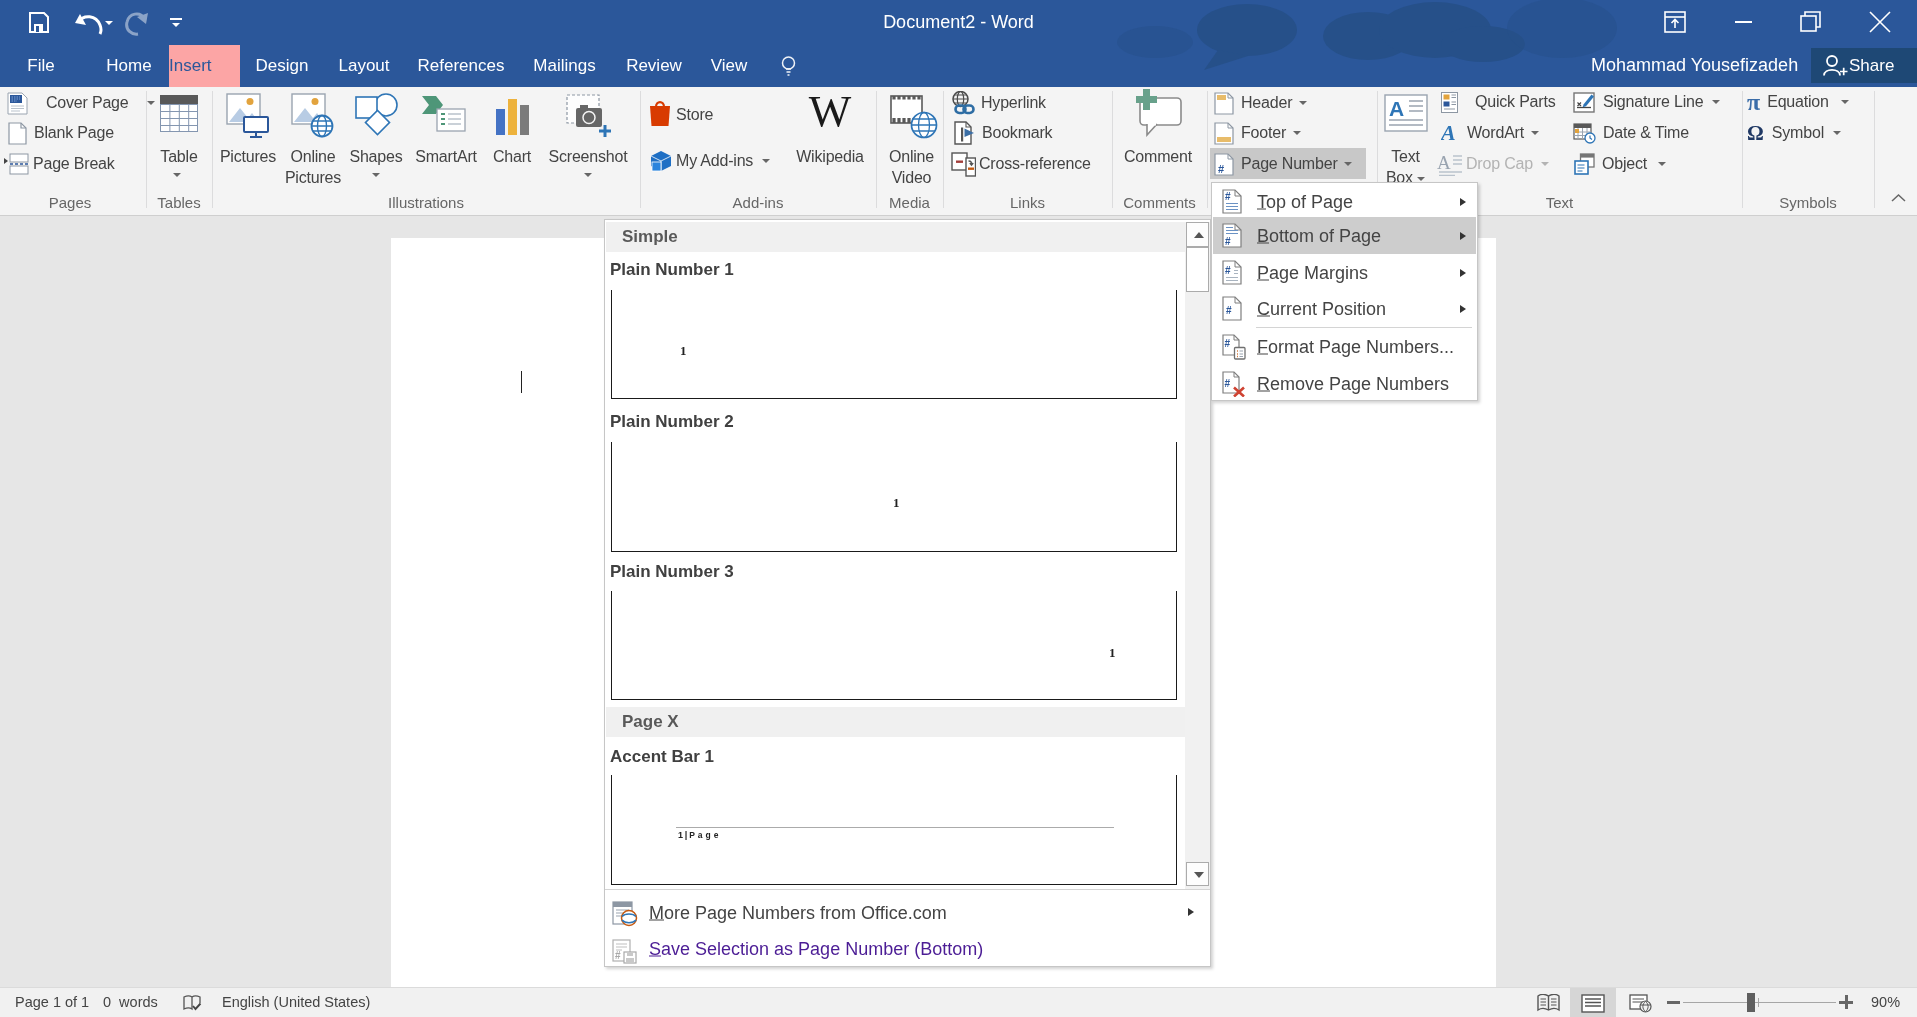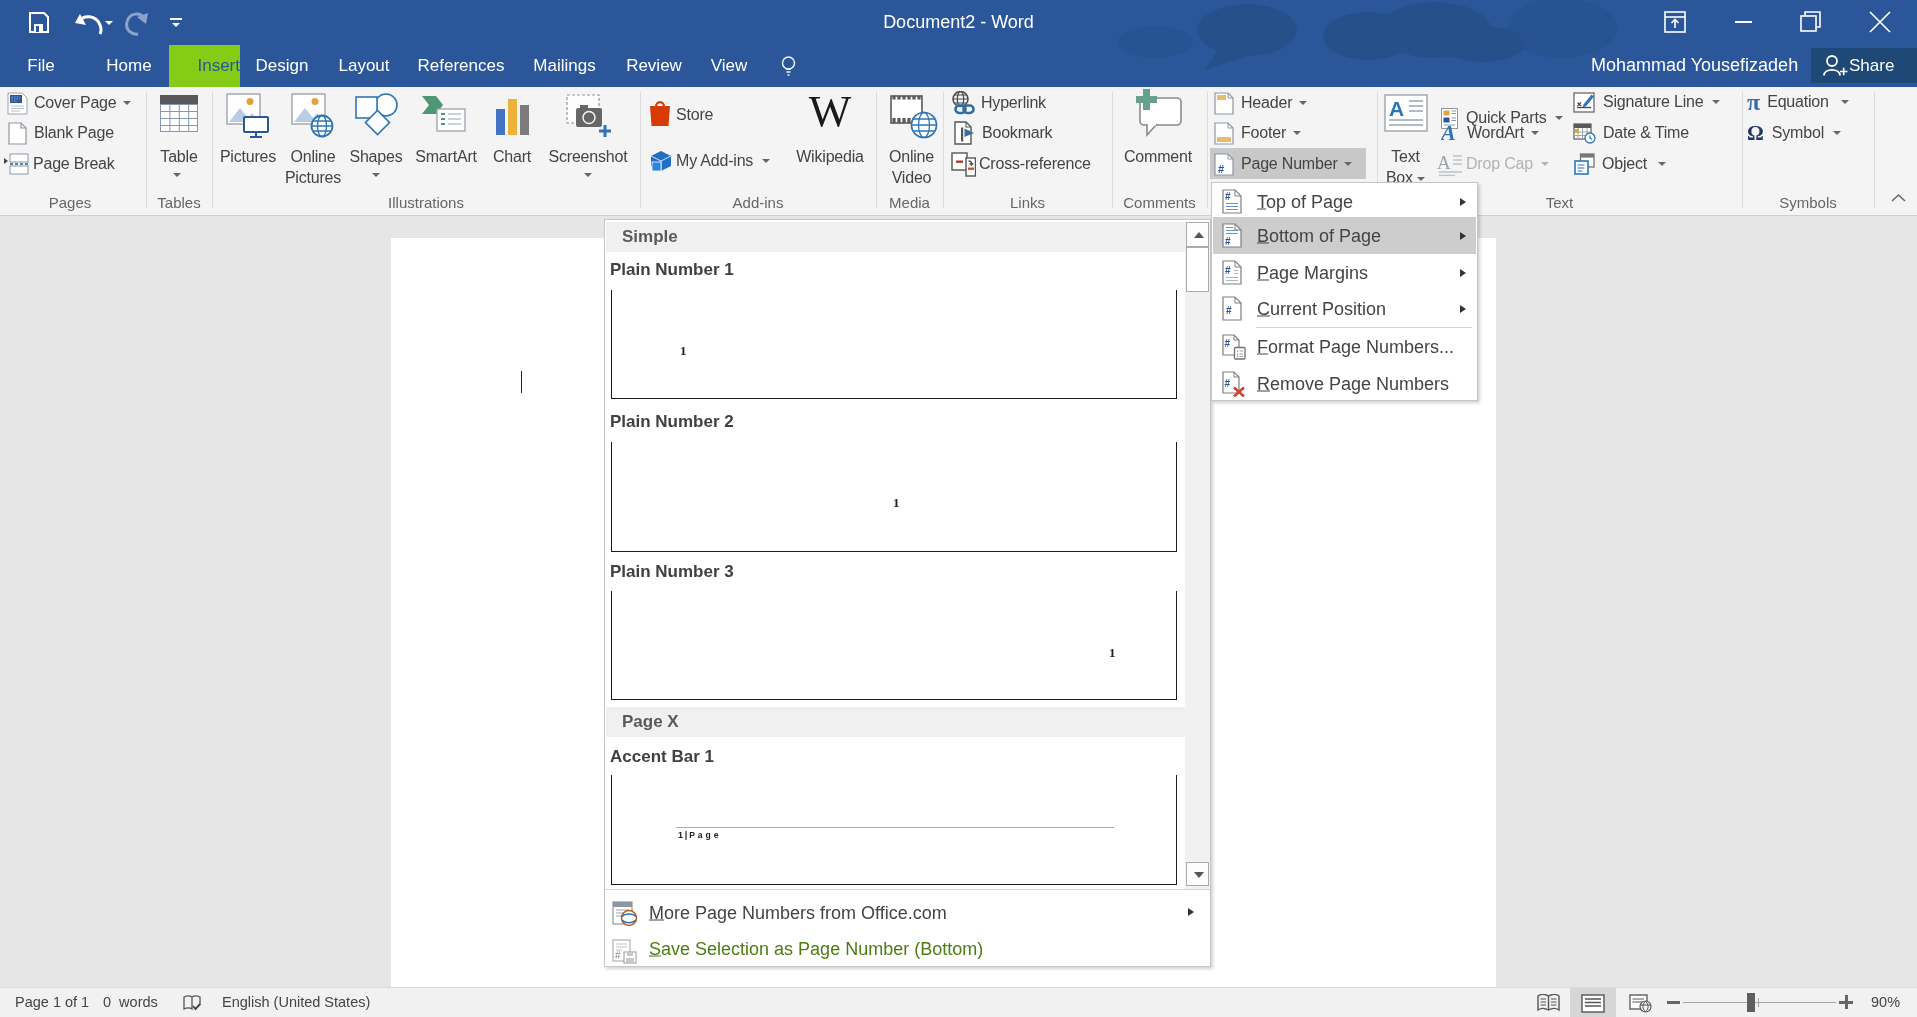--- a/index.html
+++ b/index.html
@@ -6,21 +6,21 @@
 html,body { width:1917px; height:1017px; overflow:hidden; }
 body { font-family:"Liberation Sans", sans-serif; }
 .abs { position:absolute; }
 #app { position:relative; width:1917px; height:1017px; background:#e6e6e6; }
 
 #titlebar { left:0; top:0; width:1917px; height:44px; background:#2b579a; overflow:hidden; }
 #title { left:0; right:0; top:0; height:44px; line-height:44px; text-align:center; color:#fff; font-size:18px; }
 
 #tabrow { left:0; top:44px; width:1917px; height:43px; background:#2b579a; }
 .tab { position:absolute; top:0; height:43px; line-height:43px; color:#fff; font-size:17px; text-align:center; }
-#tab-active { position:absolute; top:1px; height:42px; background:#84cc16; color:#2b579a; line-height:42px; font-size:17px; text-align:right; }
+#tab-active { position:absolute; top:1px; height:42px; background:#fca5a5; color:#2b579a; line-height:42px; font-size:17px; text-align:left; }
 
 #ribbon { left:0; top:87px; width:1917px; height:129px; background:#f4f4f4; border-bottom:1px solid #cfcfcf; }
 .gsep { position:absolute; top:4px; width:1px; height:117px; background:#dcdcdd; }
 .glabel { position:absolute; top:108px; height:16px; line-height:16px; font-size:15px; color:#666; text-align:center; white-space:nowrap; }
 .rtext { font-size:16px; color:#444; white-space:nowrap; letter-spacing:-0.2px; }
 .row { position:absolute; height:30px; display:flex; align-items:center; }
 .bigl { position:absolute; font-size:16px; line-height:21px; color:#444; text-align:center; white-space:nowrap; letter-spacing:-0.2px; }
 .car { display:inline-block; width:0; height:0; border-left:4px solid transparent; border-right:4px solid transparent; border-top:4px solid #666; vertical-align:middle; }
 .dis { color:#b3b3b3 !important; }
 
@@ -188,21 +188,21 @@
   <div class="glabel" style="left:876px;width:67px;">Media</div>
   <div class="glabel" style="left:943px;width:169px;">Links</div>
   <div class="glabel" style="left:1112px;width:95px;">Comments</div>
   <div class="glabel" style="left:1377px;width:365px;">Text</div>
   <div class="glabel" style="left:1742px;width:132px;">Symbols</div>
 
   <svg class="abs" style="left:1890px;top:106px" width="17" height="10" viewBox="0 0 17 10">
         <path d="M2 8 L8.5 2 L15 8" fill="none" stroke="#666" stroke-width="1.5"></path>
       </svg>
 
-  <div class="row" style="left:7px;top:1px;">
+  <div class="row" style="left:7px;top:1px;gap:12px;">
     <svg width="21" height="23" viewBox="0 0 21 23">
           <path d="M1 1 H15 L20 6 V22 H1 Z" fill="#fff" stroke="#9aa4b0" stroke-width="1"></path>
           <rect x="3" y="3" width="12" height="8" fill="#2b579a"></rect>
           <path d="M4.5 5 H13 M4.5 7 H13 M4.5 9 H10" stroke="#7da2d8" stroke-width="1" stroke-dasharray="1.5 1"></path>
           <path d="M4 14 H17 M4 16.5 H17 M4 19 H13" stroke="#b9c2cc" stroke-width="1"></path>
         </svg>
     <span class="rtext" style="margin-left:6px">Cover Page</span>
         <span class="car" style="margin-left:6px"></span>
   </div>
   <div class="row" style="left:8px;top:31px;">
@@ -375,21 +375,21 @@
     <span class="rtext" style="margin-left:7px">Page Number</span>
         <span class="car" style="margin-left:6px"></span>
   </div>
 
   <svg class="abs" style="left:1384px;top:7px" width="44" height="38" viewBox="0 0 44 38">
         <rect x="1" y="1" width="42" height="36" fill="#fff" stroke="#9aa4b0" stroke-width="1.4"></rect>
         <text x="5" y="22" font-size="21" font-weight="bold" fill="#2e75b6" font-family="Liberation Sans">A</text>
         <path d="M25 7 H39 M25 12 H39 M25 17 H39 M5 26 H39 M5 31 H39" stroke="#9aa4b0" stroke-width="1.4"></path>
       </svg>
   <div class="bigl" style="left:1384px;width:43px;top:59px;">Text<br>Box&nbsp;<span class="car" style="margin-left:0"></span></div>
-  <div class="row" style="left:1441px;top:16px;">
+  <div class="row" style="left:1441px;top:0px;gap:9px;">
     <svg width="17" height="21" viewBox="0 0 17 21">
           <rect x="0.5" y="0.5" width="16" height="20" fill="#fff" stroke="#8d97a3"></rect>
           <rect x="2.5" y="2.5" width="6" height="5" fill="#e2a33d"></rect>
           <rect x="2.5" y="9.5" width="6" height="5" fill="#2b579a"></rect>
           <path d="M10.5 3 H15 M10.5 5.5 H15 M10.5 10 H15 M10.5 12.5 H15 M3 17 H14" stroke="#8d97a3" stroke-width="1"></path>
         </svg>
     <span class="rtext" style="margin-left:8px">Quick Parts</span>
         <span class="car" style="margin-left:8px"></span>
   </div>
   <div class="row" style="left:1441px;top:31px;">
@@ -495,21 +495,21 @@
   <div class="abs" style="left:7px;top:719px;">
     <svg width="26" height="26" viewBox="0 0 26 26">
           <rect x="1" y="1" width="17" height="21" fill="#fff" stroke="#b0b0b0" stroke-width="1.2"></rect>
           <path d="M4 5 H15 M4 8 H15 M4 11 H10" stroke="#c0c0c0" stroke-width="1.2"></path>
           <text x="3" y="20" font-size="10" font-weight="bold" fill="#a8a8a8" font-family="Liberation Sans">#</text>
           <rect x="12" y="13" width="12" height="11" fill="#fff" stroke="#a8a8a8" stroke-width="1.2"></rect>
           <rect x="14" y="19" width="8" height="5" fill="#c9c9c9"></rect>
           <rect x="15" y="13" width="6" height="4" fill="#c9c9c9"></rect>
         </svg>
   </div>
-  <div class="abs mtext" style="left:44px;top:729px;transform:translateY(-50%);color:#4d7c0f;"><u>S</u>ave Selection as Page Number (Bottom)</div>
+  <div class="abs mtext" style="left:44px;top:729px;transform:translateY(-50%);color:#4c1d95;"><u>S</u>ave Selection as Page Number (Bottom)</div>
 </div>
 
 <div class="abs" id="menu">
   <div class="mitem" style="top:1px;">
     <svg class="mico" width="20" height="25" viewBox="0 0 20 25">
           <path d="M1 1 H13 L19 7 V24 H1 Z" fill="#fff" stroke="#7f7f7f" stroke-width="1.2"></path>
           <path d="M13 1 V7 H19" fill="none" stroke="#7f7f7f" stroke-width="1"></path>
           <text x="3" y="11" font-size="10" font-weight="bold" fill="#2b579a" font-family="Liberation Sans">#</text>
           <path d="M4 14.5 H16 M4 17.5 H16 M4 20.5 H16" stroke="#6b92c4" stroke-width="1.1"></path>
         </svg>

